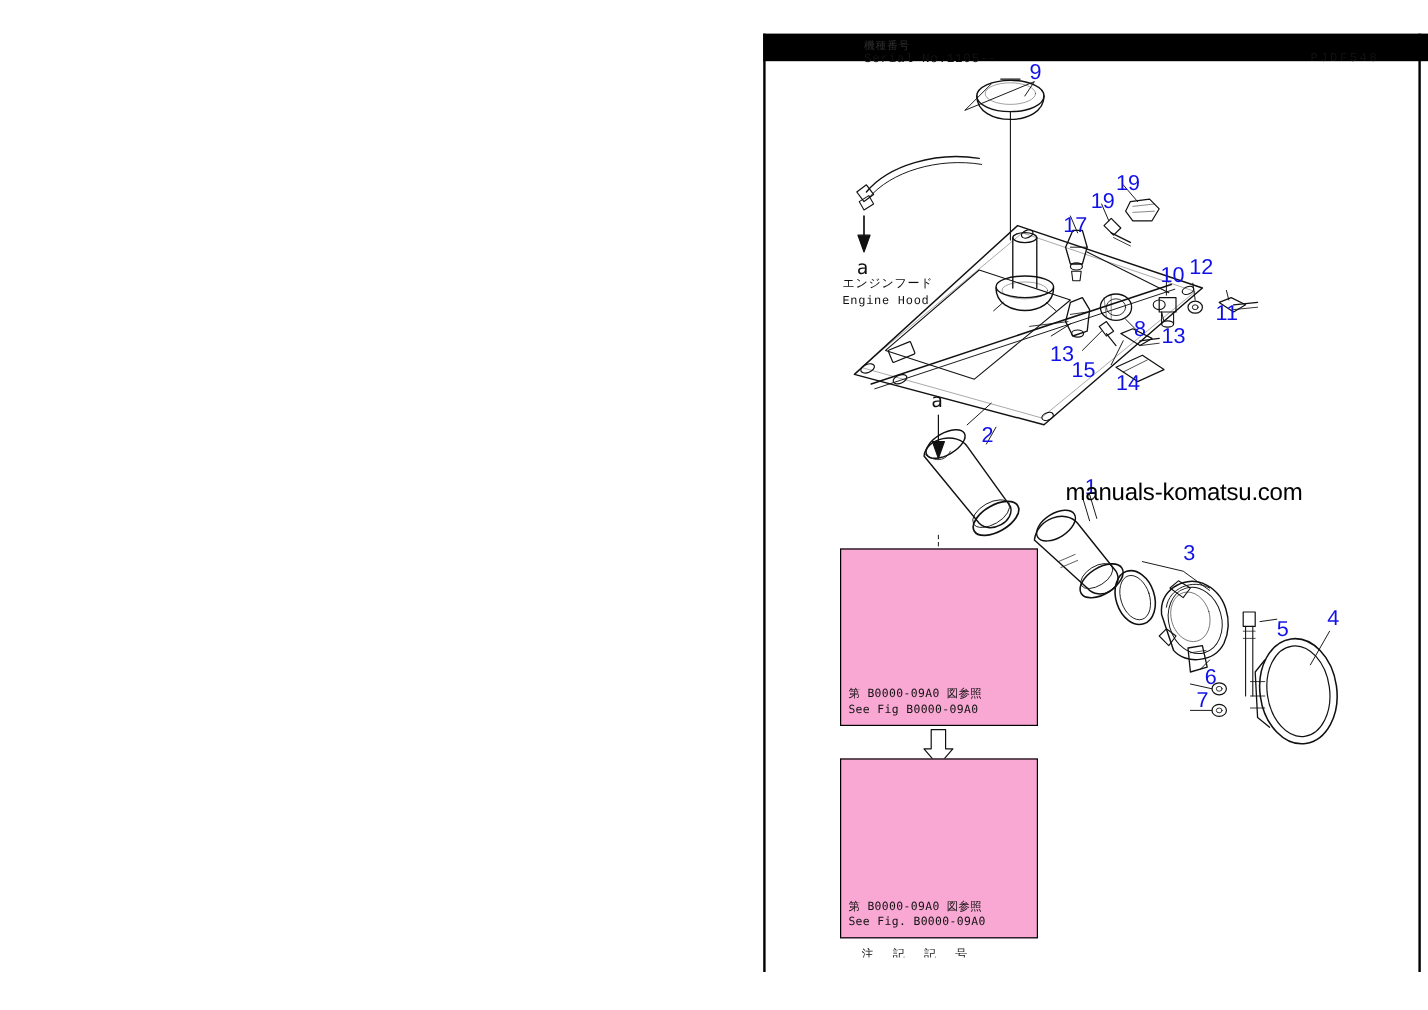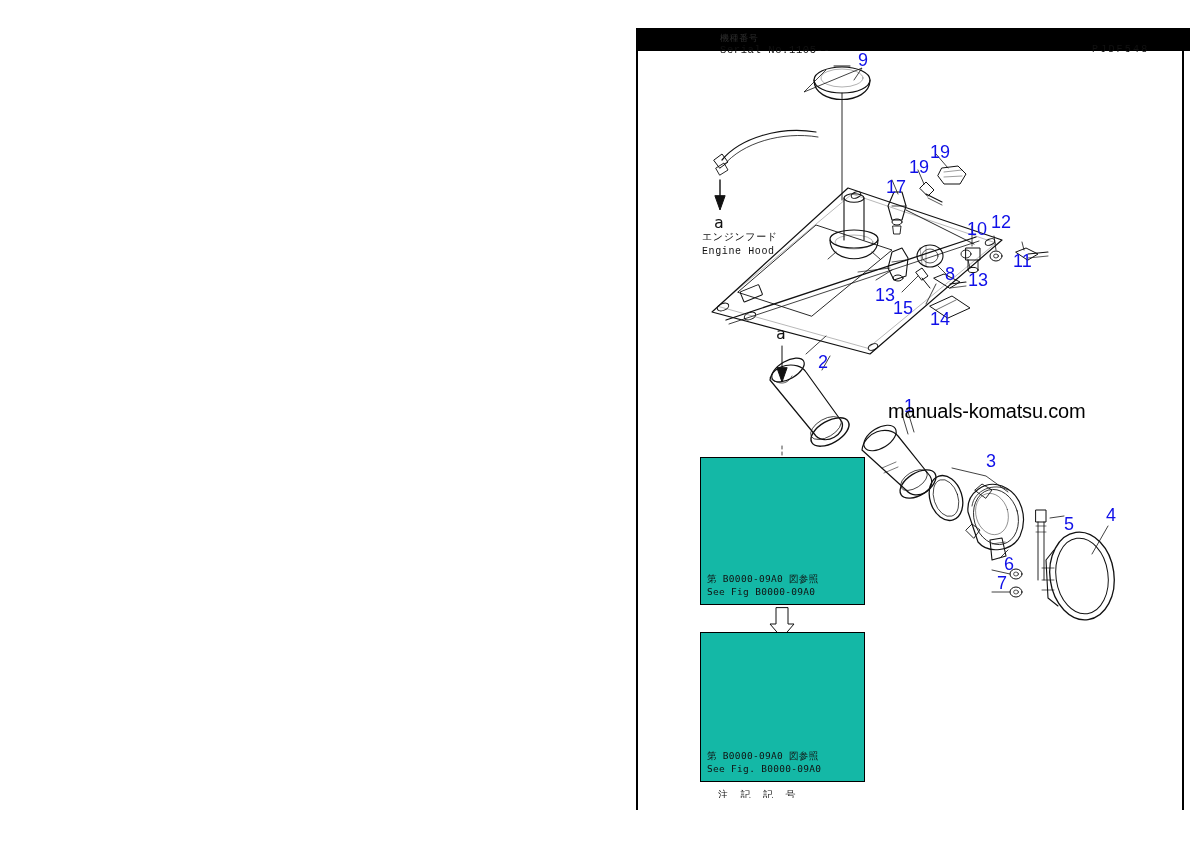--- a/index.html
+++ b/index.html
@@ -128,41 +128,41 @@
     font-family: "Liberation Sans", sans-serif;
     font-size: 20px;
     color: #000;
     white-space: nowrap;
     letter-spacing: -0.2px;
   }
 
   .inset-box {
     position: absolute;
     border: 1.5px solid #000;
-    background: #14b8a6;
+    background: #f9a8d4;
     box-sizing: border-box;
   }
   #inset-1 { left: 70px; top: 437px; width: 165px; height: 148px; }
   #inset-2 { left: 70px; top: 612px; width: 165px; height: 150px; }
   .inset-caption {
     position: absolute;
     left: 6px;
     bottom: 6px;
     font-family: "DejaVu Sans Mono", monospace;
     font-size: 9.5px;
     line-height: 12.5px;
     color: #111;
     letter-spacing: 0.3px;
     white-space: nowrap;
   }
   #bottom-jp {
     position: absolute;
     left: 88px;
     top: 768px;
-    font-family: Liberation Serif, serif;
+    font-family: Liberation Mono, monospace;
     font-size: 10px;
     letter-spacing: 5px;
     color: #111;
     white-space: nowrap;
     overflow: hidden;
     height: 10px;
   }
 </style>
 </head>
 <body>

